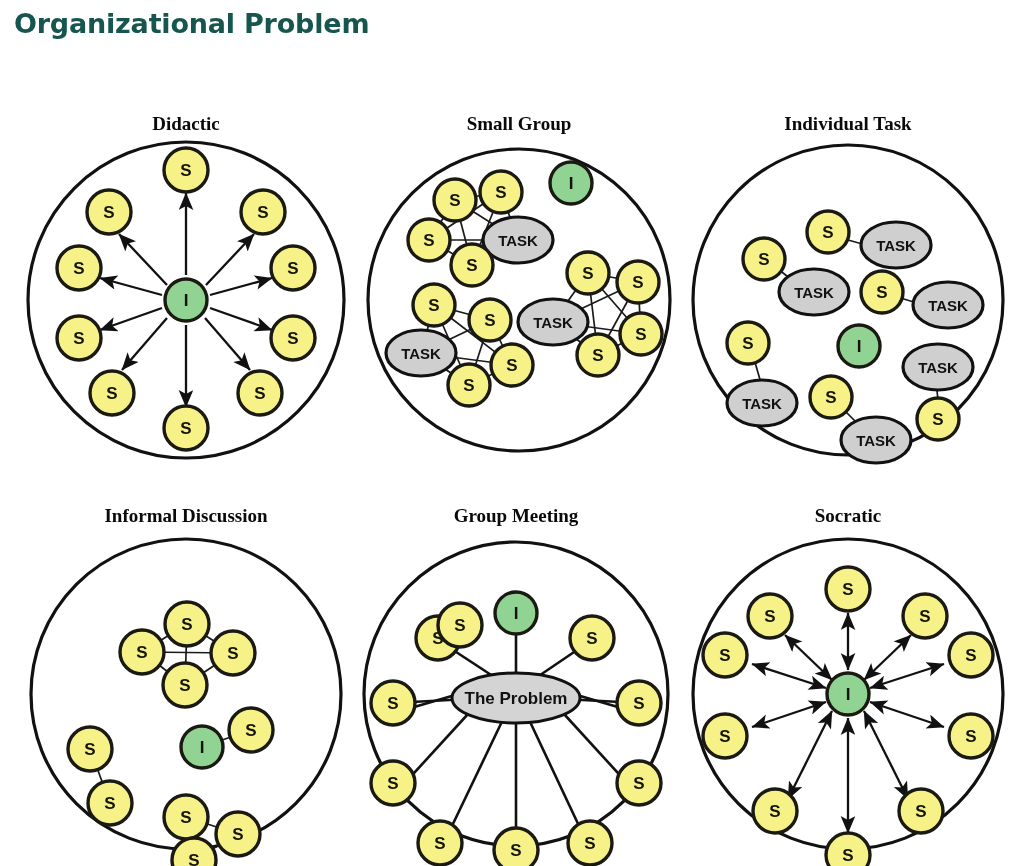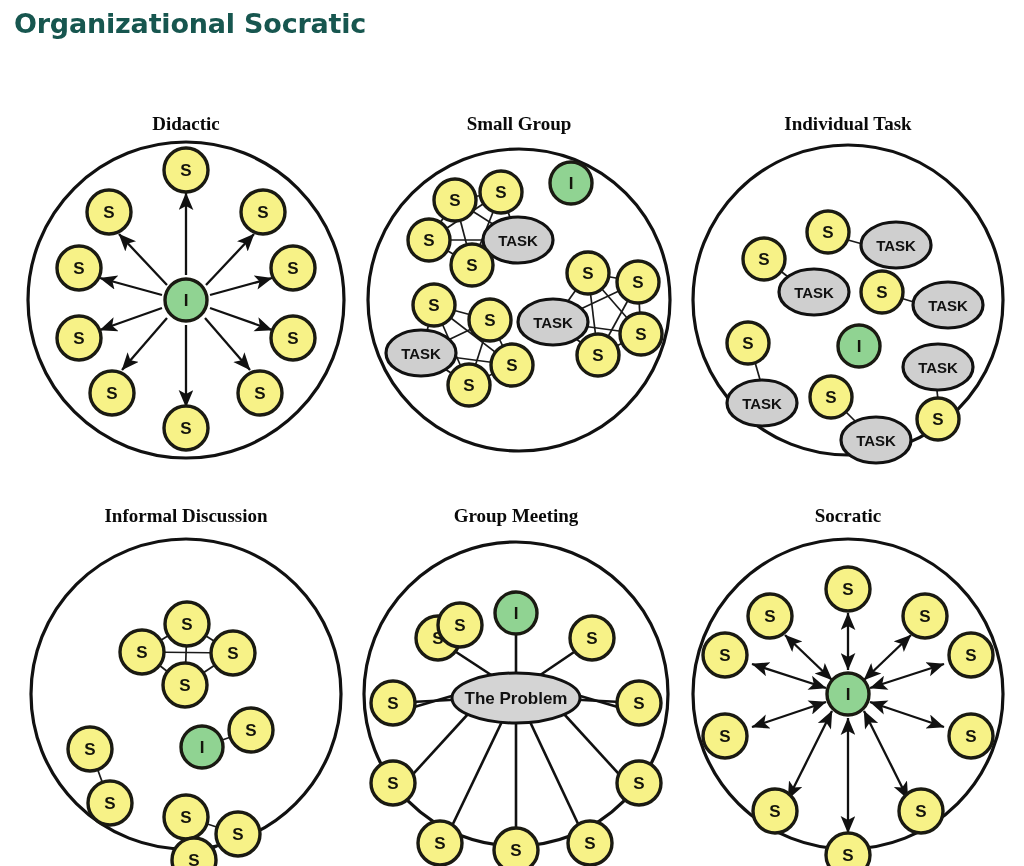--- a/index.html
+++ b/index.html
@@ -99,21 +99,21 @@
   }
   .arrow {
     stroke: #111111;
     stroke-width: 2.3;
     fill: none;
   }
 </style>
 </head>
 <body>
 
-<div id="page-title">Organizational Socratic</div>
+<div id="page-title">Organizational Problem</div>
 
 <svg class="figure" viewBox="0 0 1024 816">
   <defs>
     <marker id="ahead" markerWidth="9" markerHeight="9" refX="7.4" refY="3.2" orient="auto">
       <path d="M0,0 L7.6,3.2 L0,6.4 L1.8,3.2 z" fill="#111111"></path>
     </marker>
     <marker id="atail" markerWidth="9" markerHeight="9" refX="0.2" refY="3.2" orient="auto">
       <path d="M7.6,0 L0,3.2 L7.6,6.4 L5.8,3.2 z" fill="#111111"></path>
     </marker>
   </defs>

